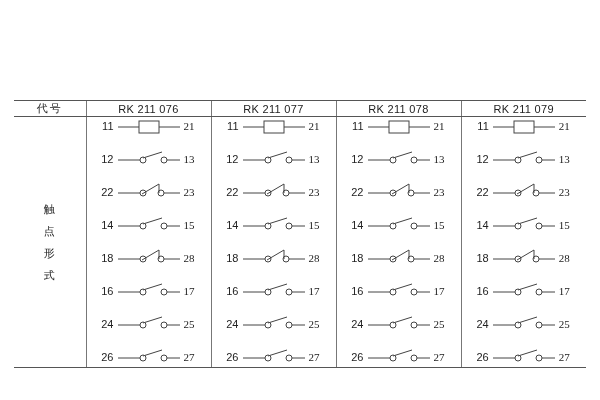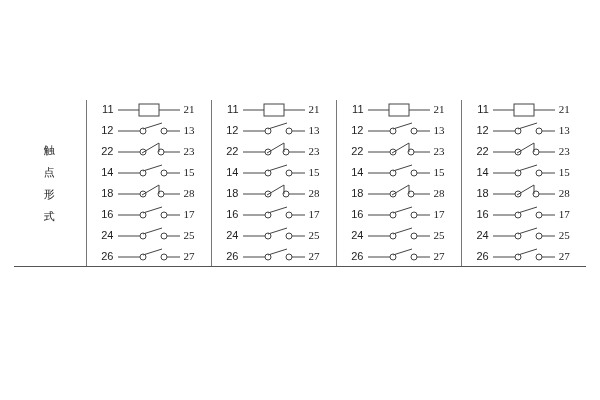--- a/index.html
+++ b/index.html
@@ -66,21 +66,21 @@
   }
   .rowlabel span { display: block; }
 
   .contact-cell {
     padding: 7px 0 8px 0;
   }
   .contact-list {
     display: flex;
     flex-direction: column;
     align-items: center;
-    gap: 2px;
+    gap: 14px;
     justify-content: flex-end;
   }
   .contact-row {
     display: flex;
     align-items: center;
     justify-content: center;
     height: 19px;
     width: 122px;
   }
   .term {
@@ -108,20 +108,27 @@
   <div class="table-wrap">
     <table class="spec">
       <colgroup>
         <col style="width:72px">
         <col style="width:125px">
         <col style="width:125px">
         <col style="width:125px">
         <col style="width:125px">
       </colgroup>
       <tbody>
+        <tr class="rule-top rule-head">
+          <td class="hdr-label">代号</td>
+          <td class="hdr-code vsep-l">RK 211 076</td>
+          <td class="hdr-code vsep-l">RK 211 077</td>
+          <td class="hdr-code vsep-l">RK 211 078</td>
+          <td class="hdr-code vsep-l">RK 211 079</td>
+        </tr>
         <tr class="rule-bottom">
           <td class="rowlabel">
             <span>触</span>
             <span>点</span>
             <span>形</span>
             <span>式</span>
           </td>
           <td class="contact-cell vsep-l">
             <div class="contact-list">
                 <div class="contact-row">

